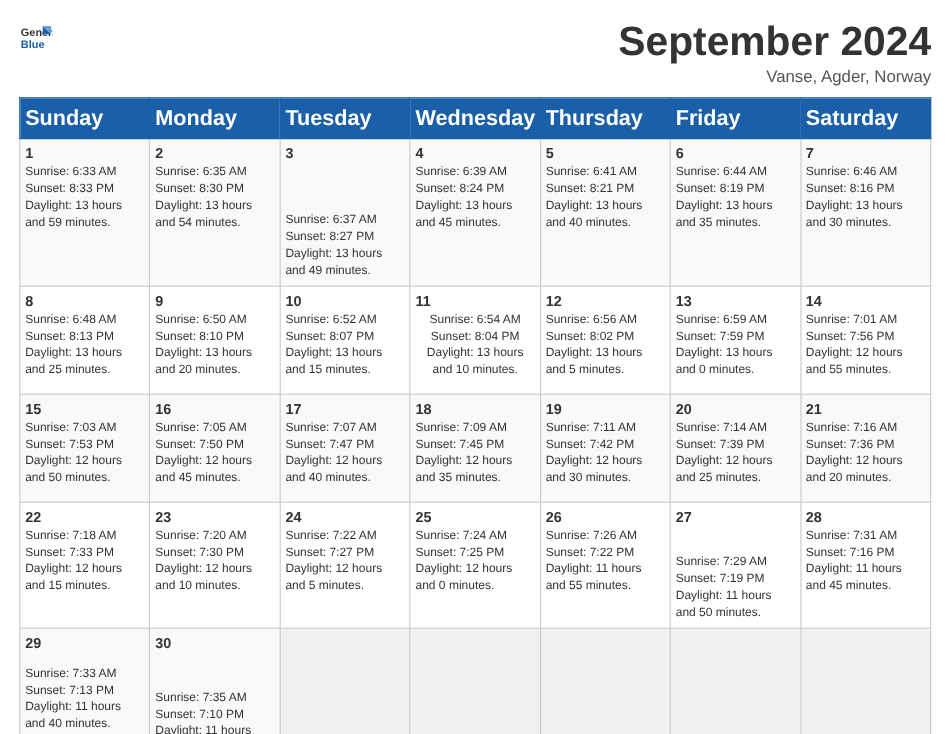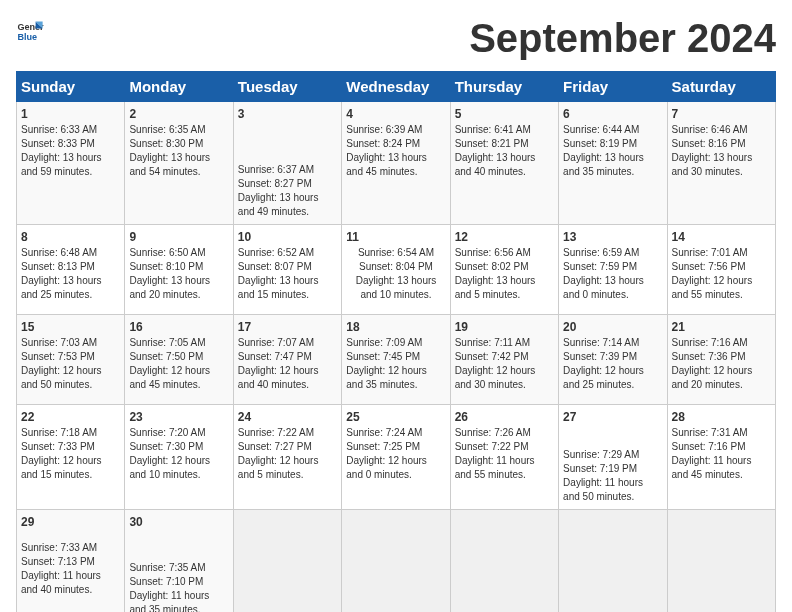--- a/index.html
+++ b/index.html
@@ -22,37 +22,37 @@
       gap: 4px;
     }
     .logo-icon {
       width: 28px;
       height: 28px;
     }
     .title-block {
       text-align: right;
     }
     .month-title {
-      font-size: 40px;
+      font-size: 34px;
       font-weight: bold;
       color: #333;
     }
     .subtitle {
       font-size: 14px;
       color: #555;
     }
     table {
       width: 100%;
       border-collapse: collapse;
       table-layout: fixed;
     }
     thead tr th {
       background-color: #1a5fa8;
       color: #fff;
-      font-size: 15px;
+      font-size: 18px;
       font-weight: bold;
       padding: 6px 4px;
       text-align: left;
       border: 1px solid #1a5fa8;
     }
     tbody tr td {
       vertical-align: top;
       padding: 5px 4px;
       font-size: 10px;
       color: #333;
@@ -89,20 +89,21 @@
   <div class="logo">
     <svg class="logo-icon" viewBox="0 0 40 40">
       <text x="2" y="20" font-size="13" font-weight="bold" fill="#333">General</text>
       <text x="2" y="34" font-size="13" font-weight="bold" fill="#1a5fa8">Blue</text>
       <polygon points="28,8 38,18 28,18" fill="#1a5fa8"></polygon>
       <polygon points="28,8 38,8 38,18" fill="#5ba3d9"></polygon>
     </svg>
   </div>
   <div class="title-block">
     <div class="month-title">September 2024</div>
+    <div class="subtitle">Vanse, Agder, Norway</div>
   </div>
 </div>
 
 <table>
   <thead>
     <tr>
     <th>Sunday</th>
         <th>Monday</th>
         <th>Tuesday</th>
         <th>Wednesday</th>

